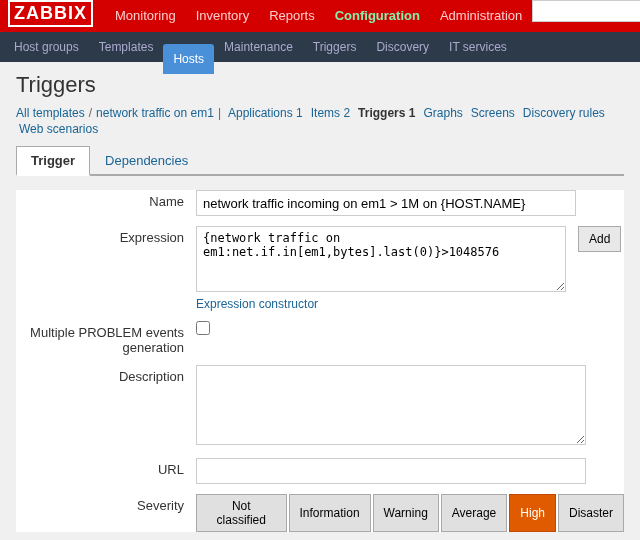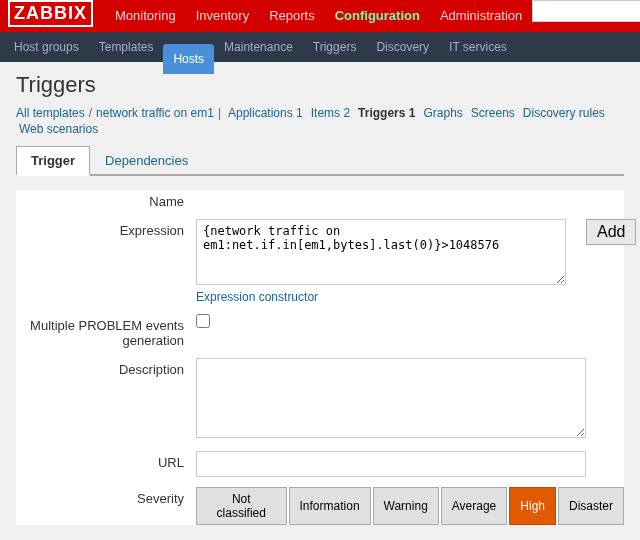--- a/index.html
+++ b/index.html
@@ -172,22 +172,22 @@
       color: #1a6496;
       font-size: 12px;
       cursor: pointer;
       text-decoration: none;
     }
     .add-btn {
       background: #e8e8e8;
       border: 1px solid #aaa;
       padding: 3px 10px;
       cursor: pointer;
-      font-size: 16px;
-      margin-left: 20px;
+      font-size: 12px;
+      margin-left: 12px;
       height: 26px;
     }
 
     .expression-row {
       display: flex;
       align-items: flex-start;
     }
 
     
     .severity-row {
@@ -266,20 +266,23 @@
 
   <div id="tabs">
     <div class="tab active">Trigger</div>
     <div class="tab">Dependencies</div>
   </div>
 
   <div id="form-section">
 
     <div class="form-row">
       <div class="form-label">Name</div>
+      <div class="form-control name-input-wrap">
+        <input type="text" value="network traffic incoming on em1 &gt; 1M on {HOST.NAME}" style="">
+      </div>
     </div>
 
     <div class="form-row">
       <div class="form-label">Expression</div>
       <div class="form-control">
         <div class="expression-row">
           <textarea rows="4" style="width: 370px;">{network traffic on em1:net.if.in[em1,bytes].last(0)}&gt;1048576</textarea>
           <button class="add-btn">Add</button>
         </div>
         <div style="margin-top:4px;">

